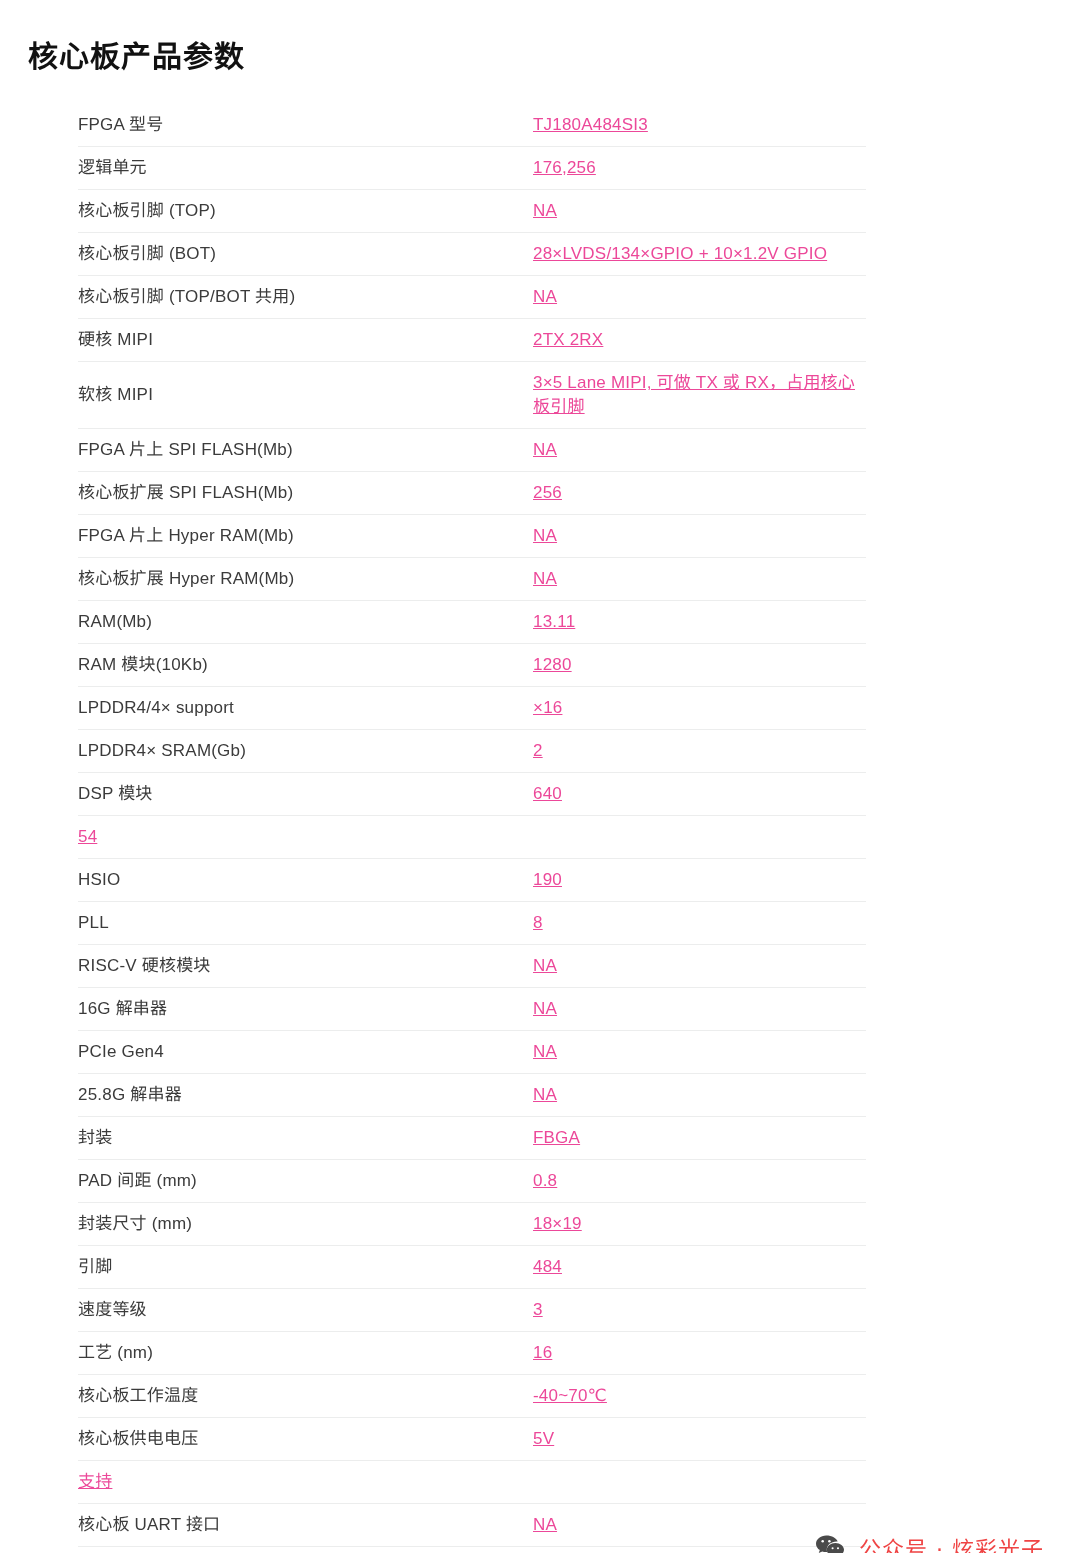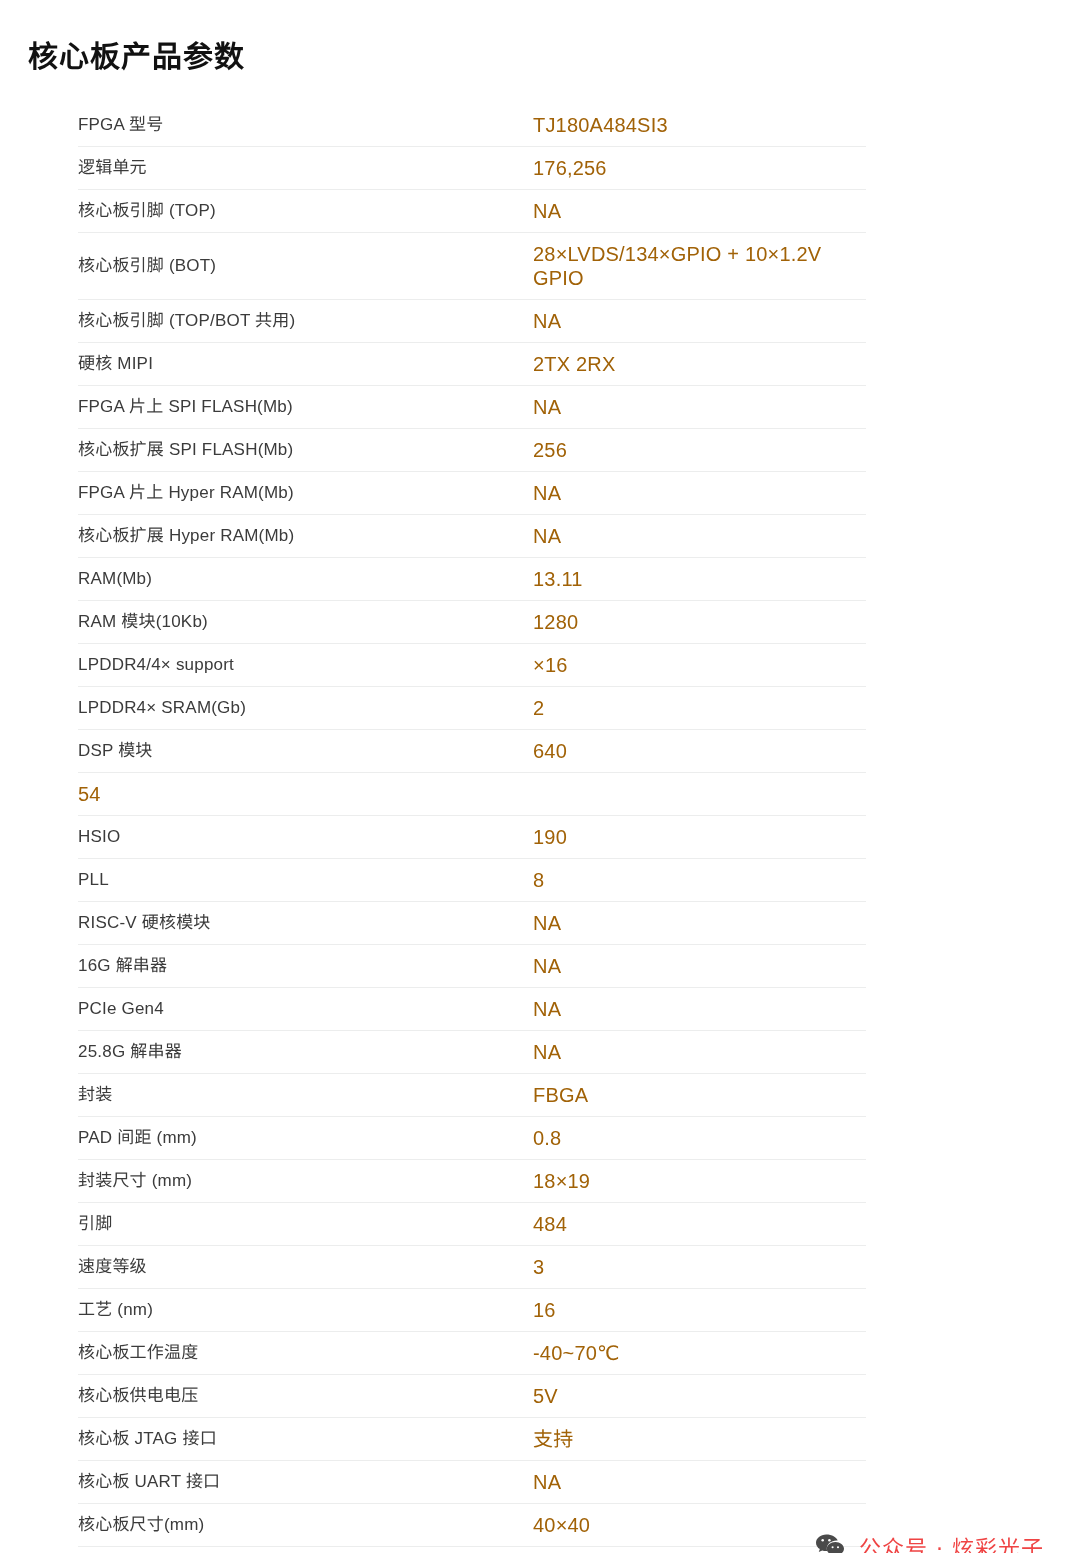--- a/index.html
+++ b/index.html
@@ -51,26 +51,27 @@
     flex: 0 0 455px;
     font-size: 17px;
     color: #3b3b3b;
     line-height: 24px;
     padding: 9px 0;
     box-sizing: border-box;
     letter-spacing: 0.2px;
   }
   .spec-value {
     flex: 1 1 auto;
-    font-size: 20px;
-    color: #a16207;
+    font-size: 17px;
+    color: #ec4899;
     line-height: 24px;
     padding: 9px 0;
     box-sizing: border-box;
     letter-spacing: 0.2px;
+    text-decoration: underline;
   }
   .footer-brand {
     position: absolute;
     right: 36px;
     bottom: 26px;
     display: flex;
     align-items: center;
     gap: 12px;
   }
   .wechat-icon {
@@ -111,20 +112,24 @@
       </div>
       <div class="spec-row">
         <div class="spec-label">核心板引脚 (TOP/BOT 共用)</div>
         <div class="spec-value">NA</div>
       </div>
       <div class="spec-row">
         <div class="spec-label">硬核 MIPI</div>
         <div class="spec-value">2TX 2RX</div>
       </div>
       <div class="spec-row">
+        <div class="spec-label">软核 MIPI</div>
+        <div class="spec-value">3×5 Lane MIPI, 可做 TX 或 RX，占用核心板引脚</div>
+      </div>
+      <div class="spec-row">
         <div class="spec-label">FPGA 片上 SPI FLASH(Mb)</div>
         <div class="spec-value">NA</div>
       </div>
       <div class="spec-row">
         <div class="spec-label">核心板扩展 SPI FLASH(Mb)</div>
         <div class="spec-value">256</div>
       </div>
       <div class="spec-row">
         <div class="spec-label">FPGA 片上 Hyper RAM(Mb)</div>
         <div class="spec-value">NA</div>
@@ -206,21 +211,20 @@
       </div>
       <div class="spec-row">
         <div class="spec-label">核心板工作温度</div>
         <div class="spec-value">-40~70℃</div>
       </div>
       <div class="spec-row">
         <div class="spec-label">核心板供电电压</div>
         <div class="spec-value">5V</div>
       </div>
       <div class="spec-row">
-        <div class="spec-label">核心板 JTAG 接口</div>
         <div class="spec-value">支持</div>
       </div>
       <div class="spec-row">
         <div class="spec-label">核心板 UART 接口</div>
         <div class="spec-value">NA</div>
       </div>
       <div class="spec-row">
         <div class="spec-label">核心板尺寸(mm)</div>
         <div class="spec-value">40×40</div>
       </div>

